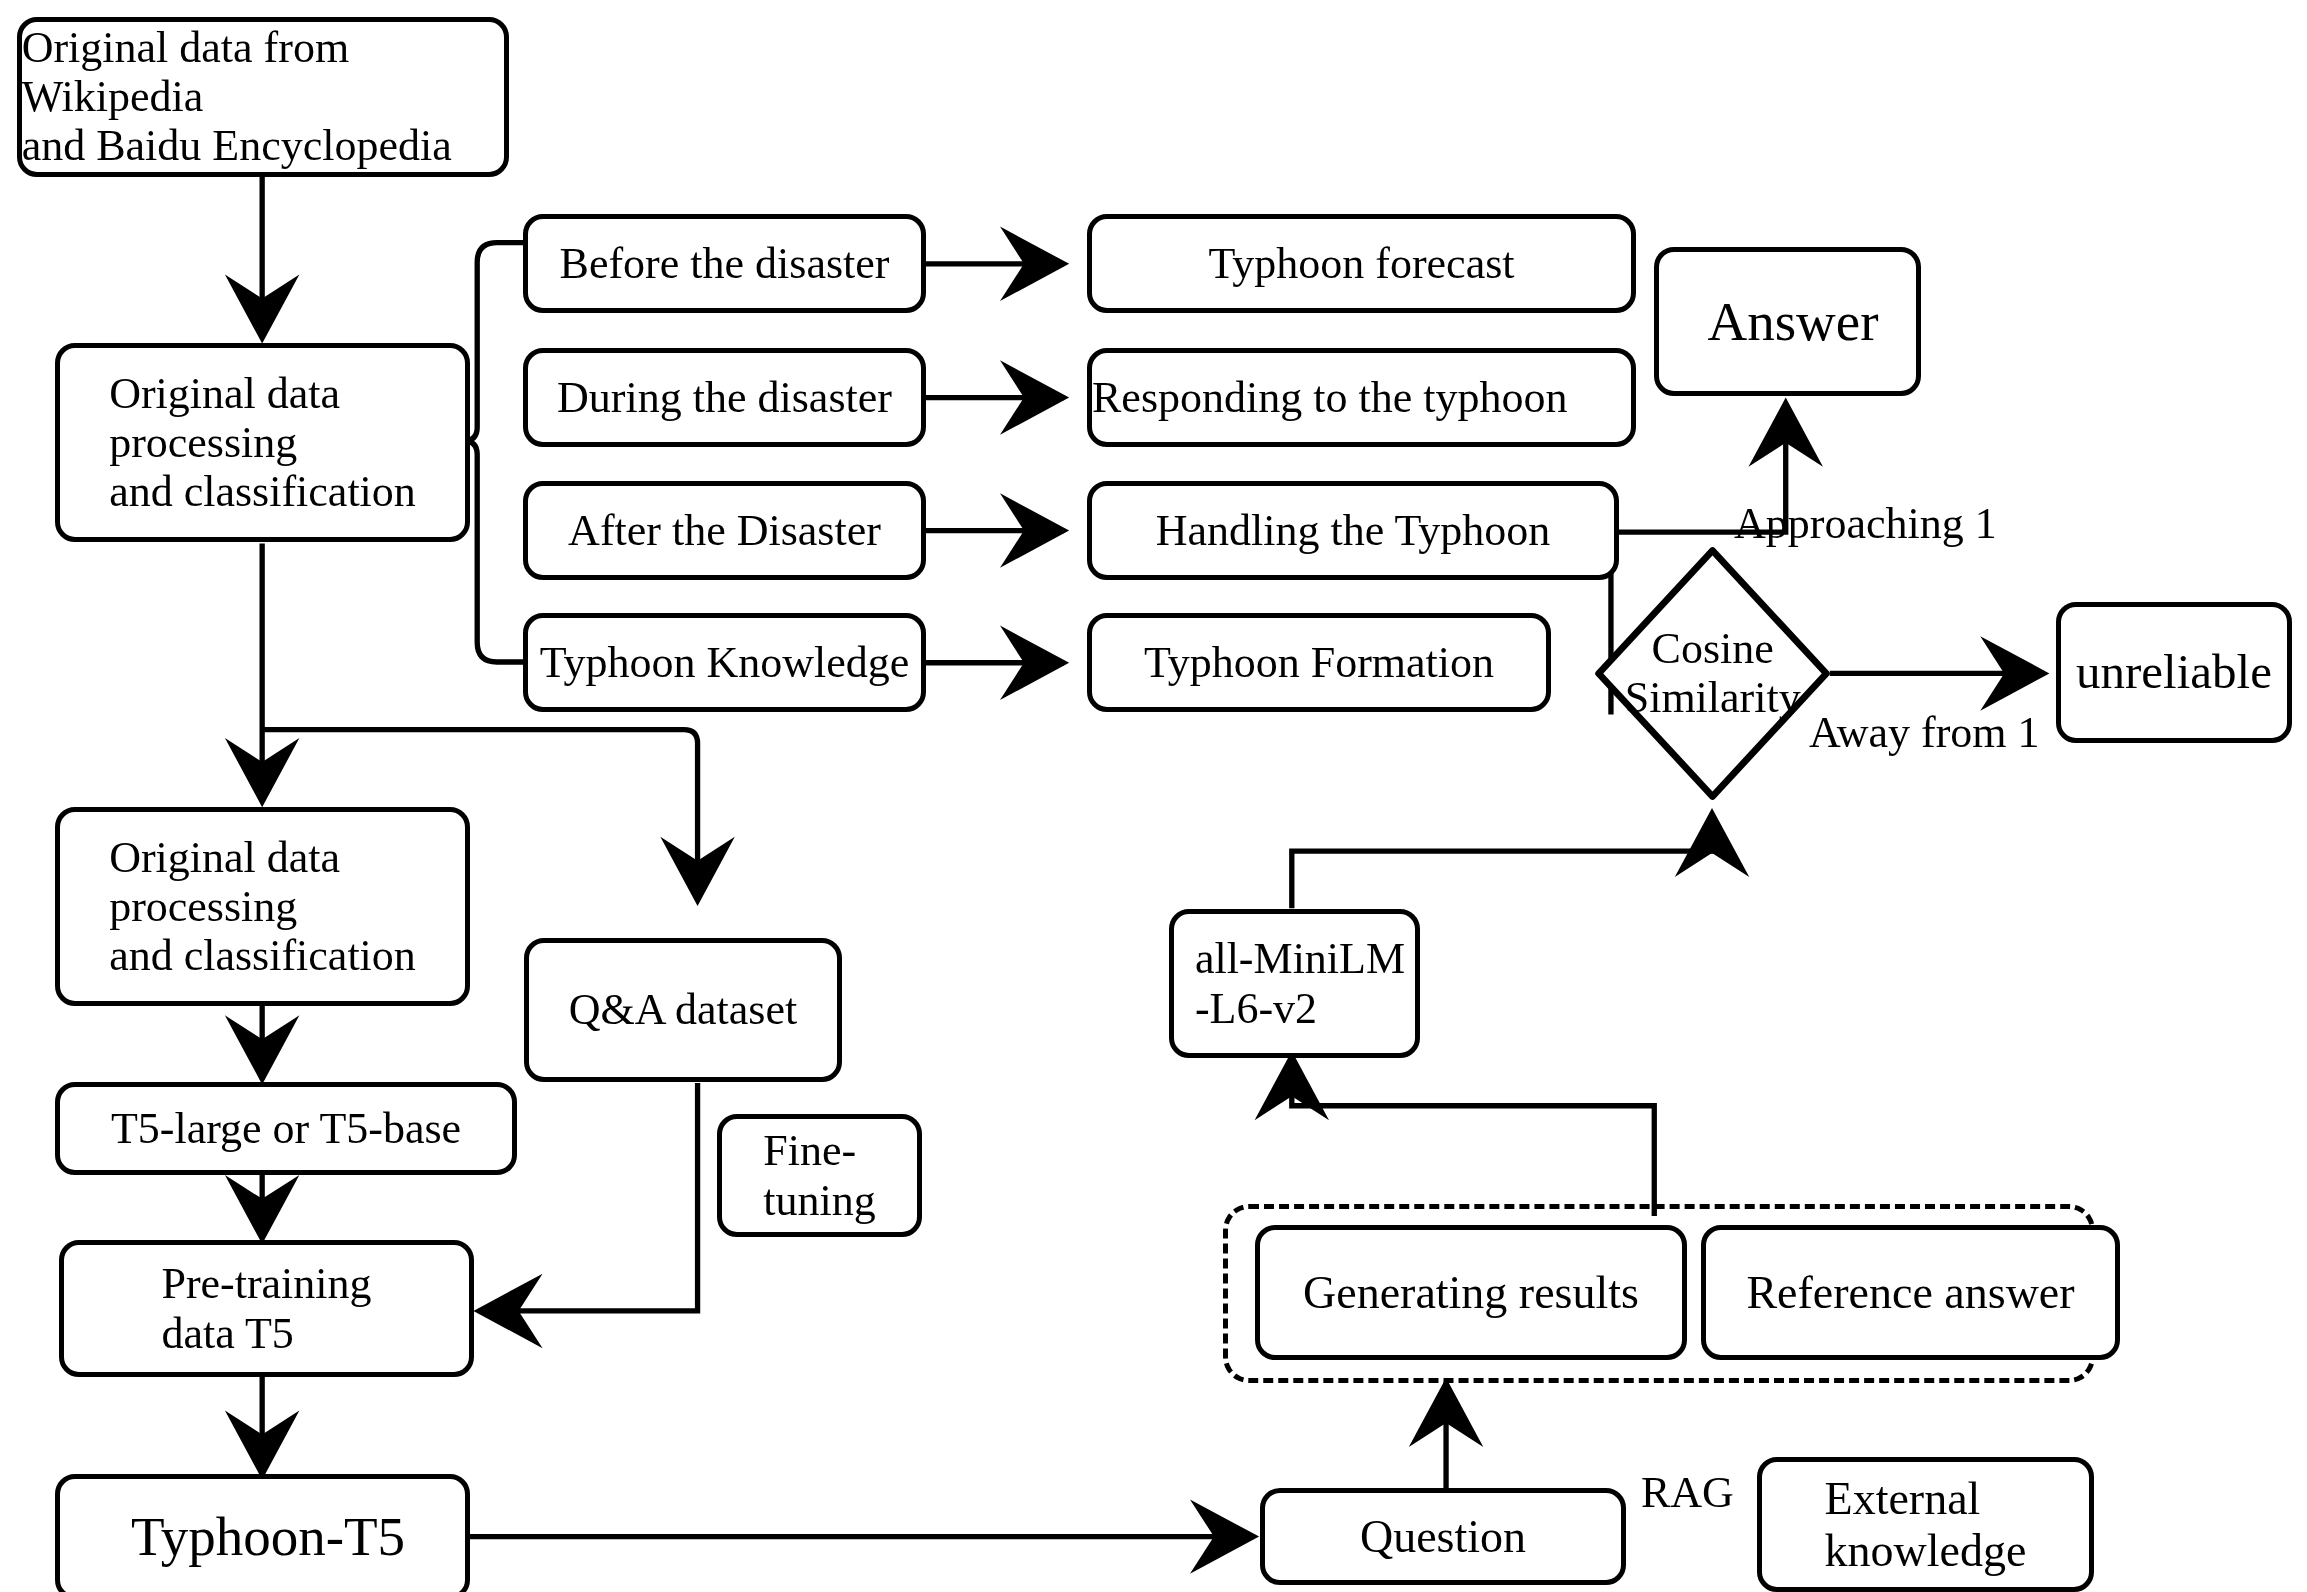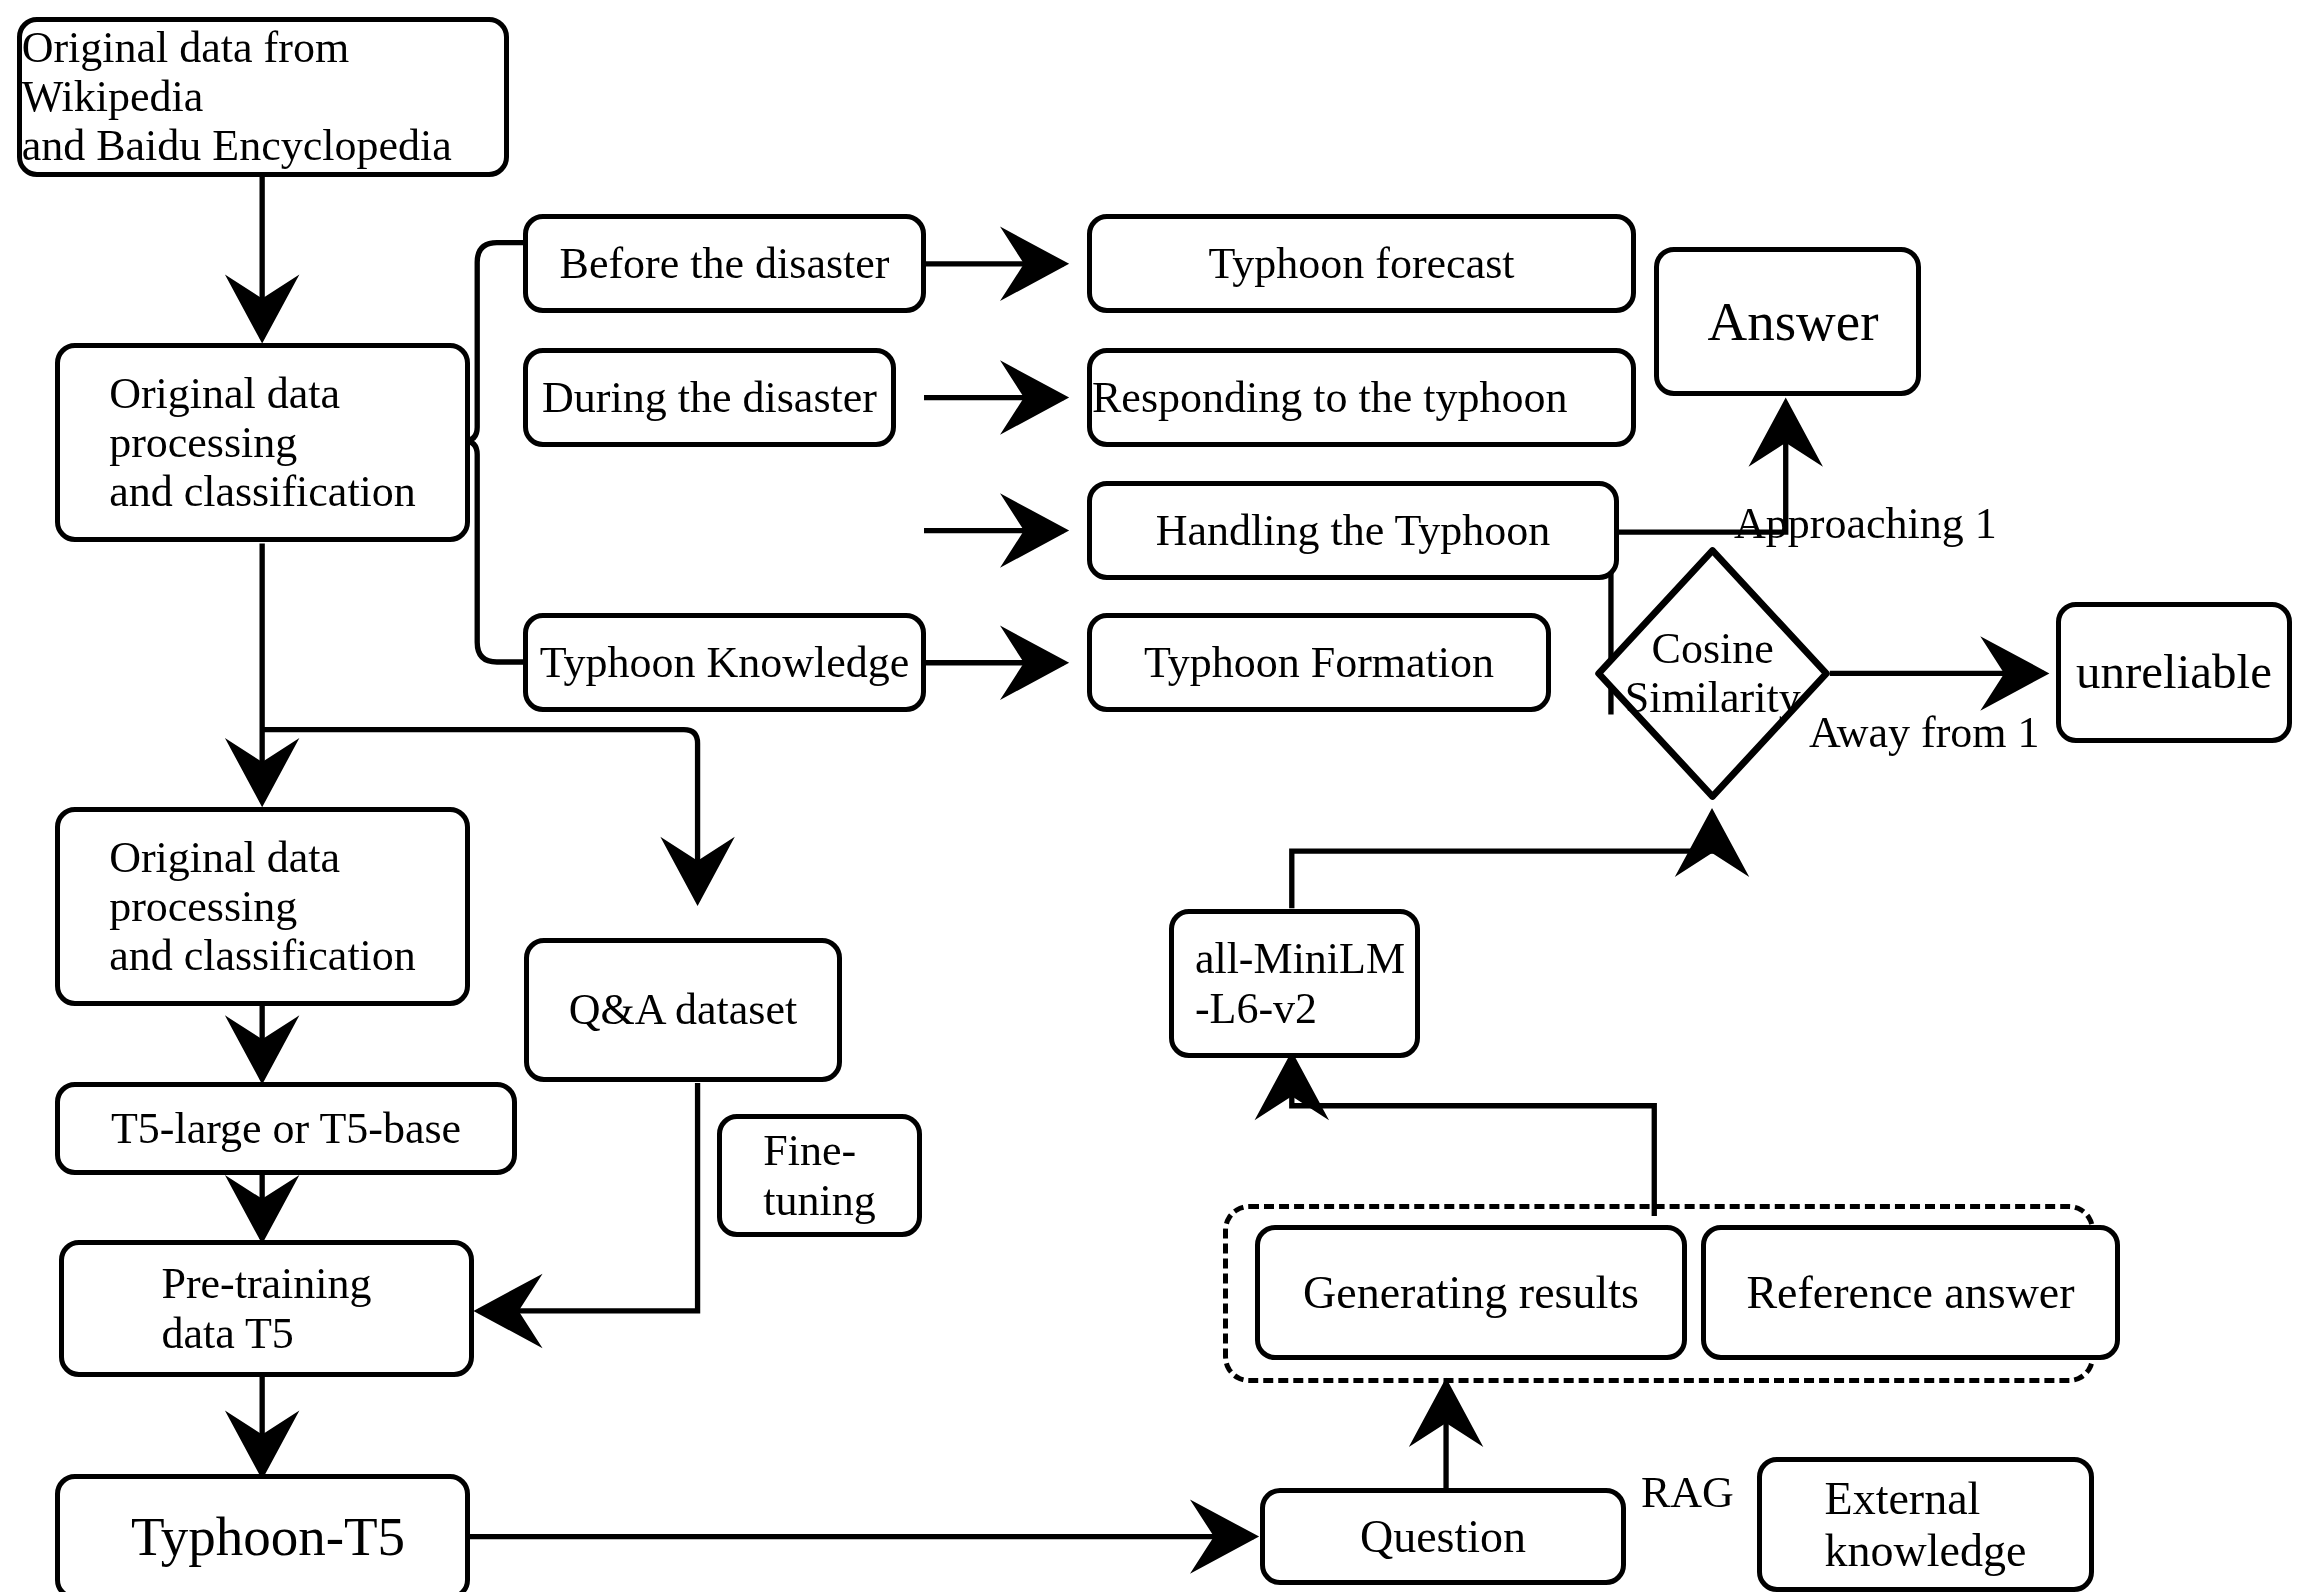--- a/index.html
+++ b/index.html
@@ -138,24 +138,27 @@
   <div class="node fs-58" style="left:55px; top:343px; width:415px; height:199px;">
     <span>Original data
 processing
 and classification</span>
   </div>
 
   <div class="node fs-58" style="left:523px; top:214px; width:403px; height:99px;">
     <span>Before the disaster</span>
   </div>
 
-  <div class="node fs-58" style="left:523px; top:348px; width:373px; height:99px;">
+  <div class="node fs-58" style="left:523px; top:348px; width:403px; height:99px;">
     <span>During the disaster</span>
   </div>
 
+  <div class="node fs-58" style="left:523px; top:481px; width:403px; height:99px;">
+    <span>After the Disaster</span>
+  </div>
 
   <div class="node fs-58" style="left:523px; top:613px; width:403px; height:99px;">
     <span>Typhoon Knowledge</span>
   </div>
 
   <div class="node fs-58" style="left:1087px; top:214px; width:549px; height:99px;">
     <span>Typhoon forecast</span>
   </div>
 
   <div class="node fs-58" style="left:1087px; top:348px; width:549px; height:99px;">

